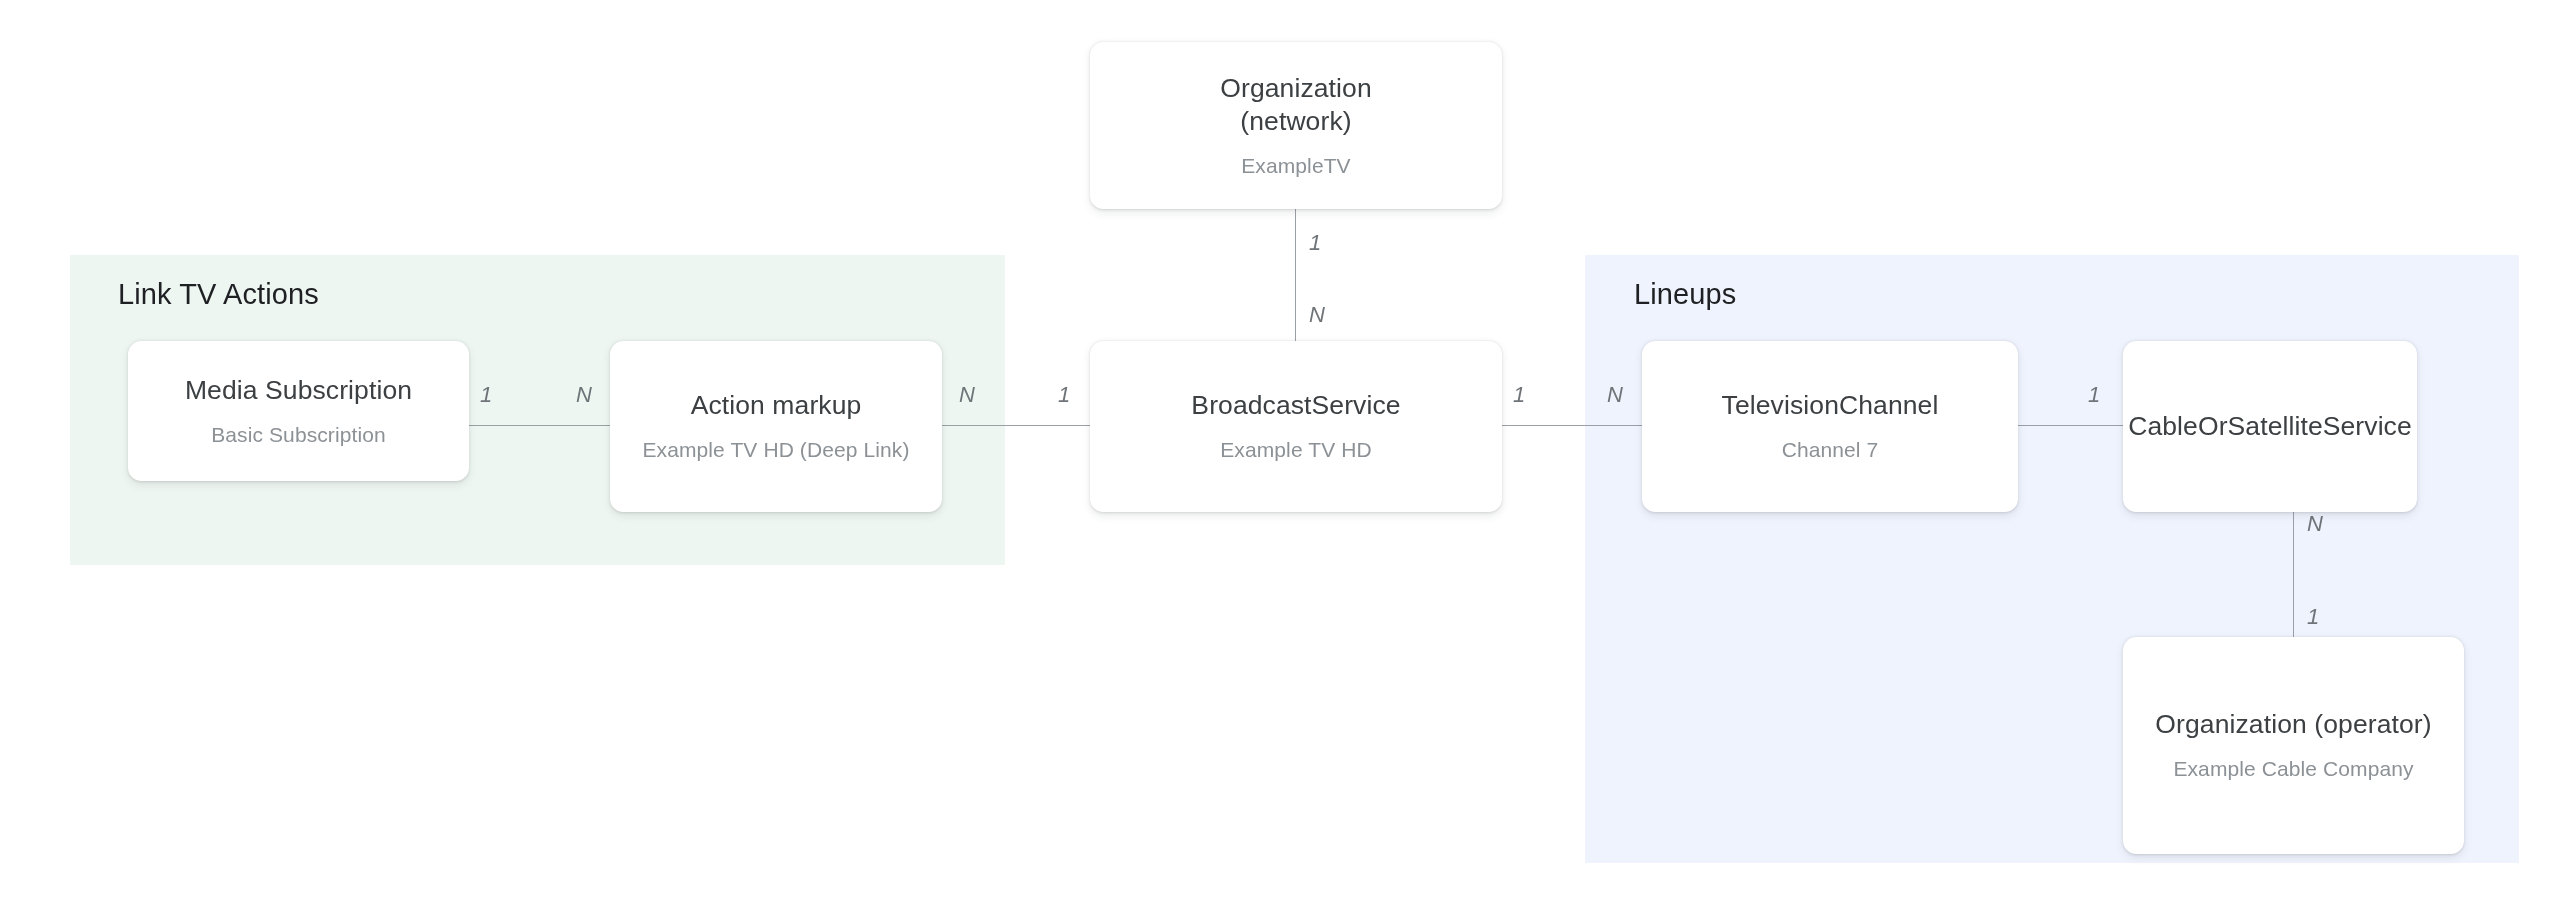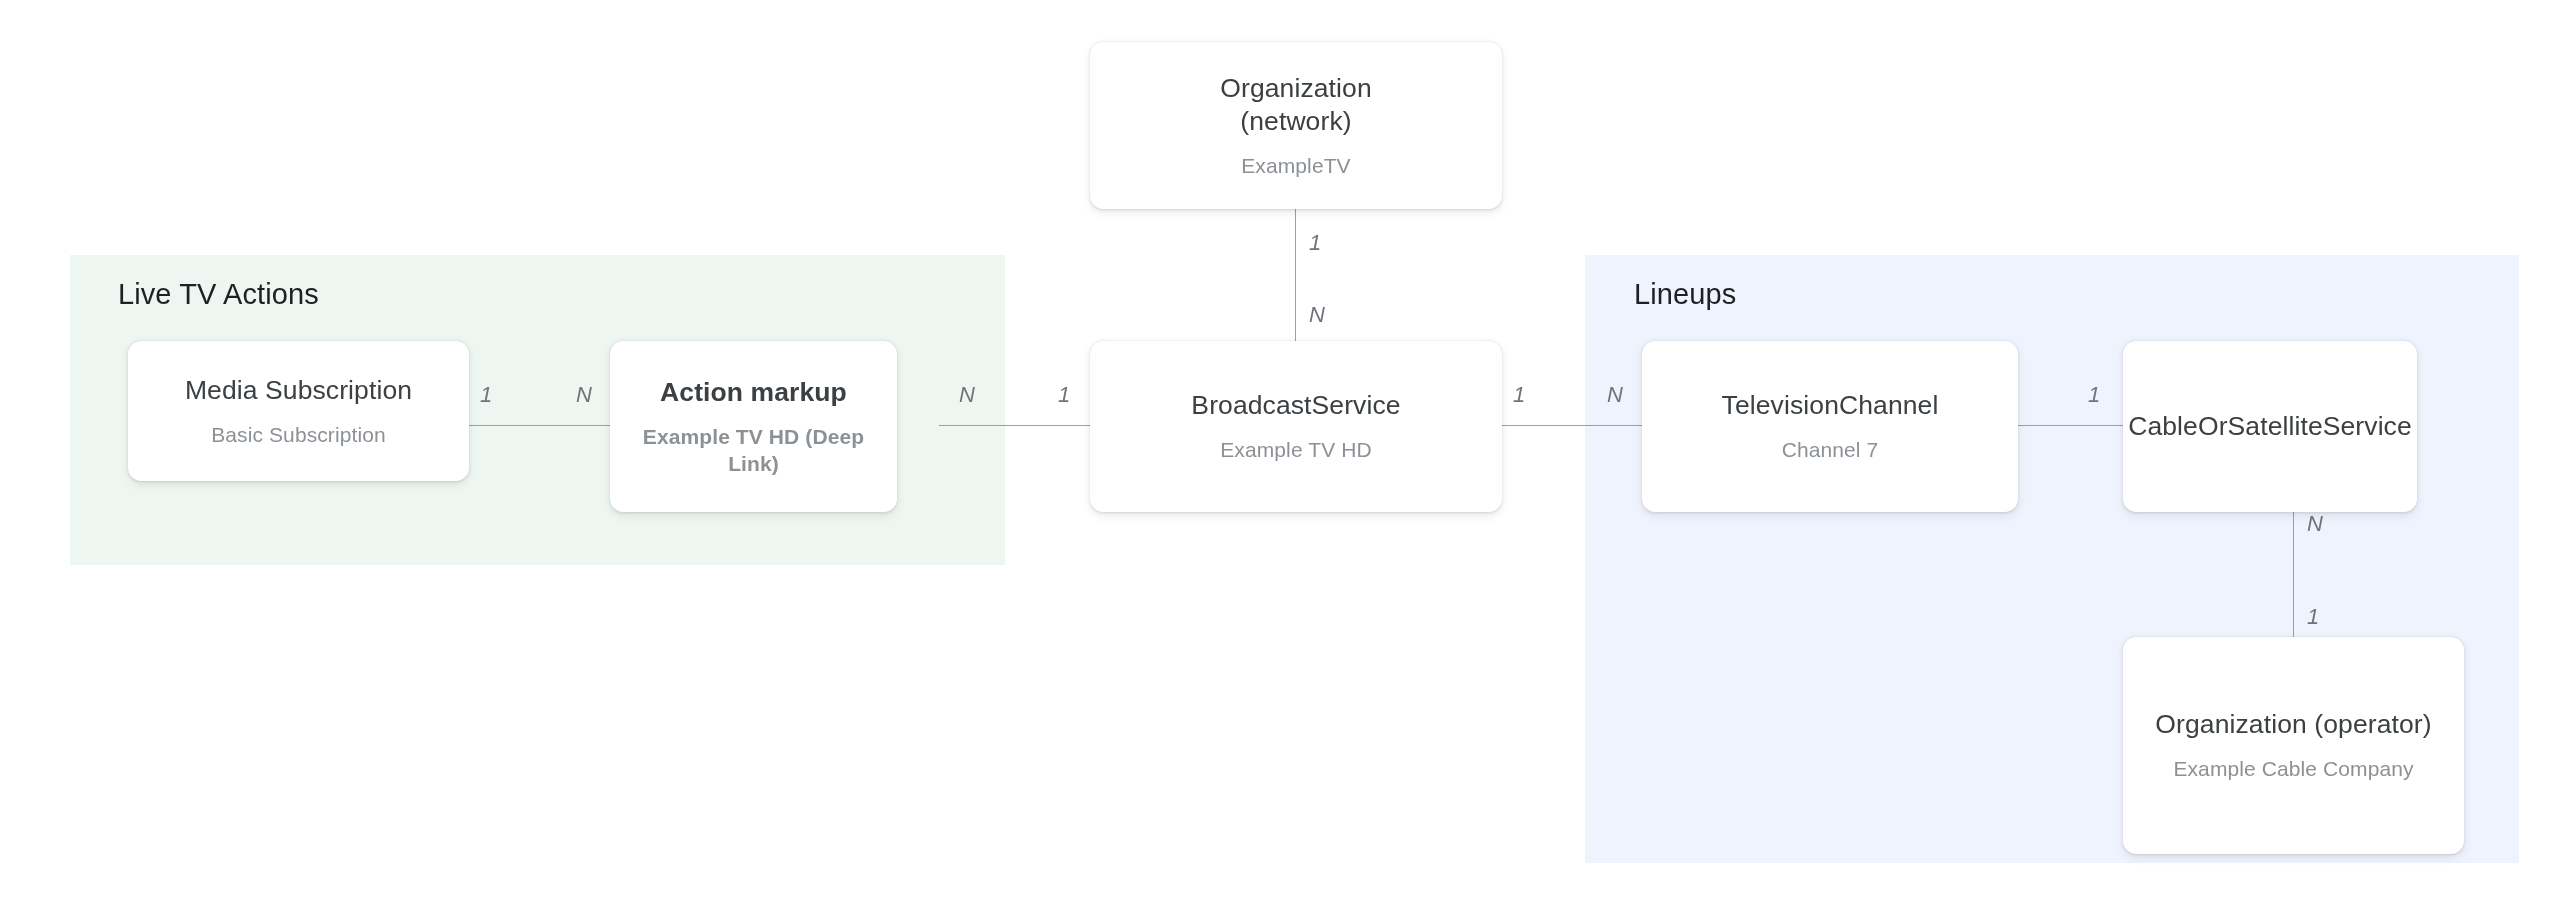--- a/index.html
+++ b/index.html
@@ -87,21 +87,21 @@
     white-space: nowrap;
   }
 </style>
 </head>
 <body>
 
 <div id="canvas">
 
   <div class="group" style="left:70px; top:255px; width:935px; height:310px; background:#eef6f1;">
   </div>
-  <div class="group-title" style="left:118px; top:277px;">Live TV Actions</div>
+  <div class="group-title" style="left:118px; top:277px;">Link TV Actions</div>
 
   <div class="group" style="left:1585px; top:255px; width:934px; height:608px; background:#eff3fd;">
   </div>
   <div class="group-title" style="left:1634px; top:277px;">Lineups</div>
 
   <div class="edge-h" style="left:460px; top:425px; width:164px;"></div>
   <div class="card-label" style="left:480px; top:382px;">1</div>
   <div class="card-label" style="left:576px; top:382px;">N</div>
 
   <div class="edge-h" style="left:939px; top:425px; width:164px;"></div>
@@ -130,21 +130,21 @@
       <span>(network)</span>
     </div>
     <div class="card-subtitle">ExampleTV</div>
   </div>
 
   <div class="card" style="left:128px; top:341px; width:341px; height:140px;">
     <div class="card-title">Media Subscription</div>
     <div class="card-subtitle">Basic Subscription</div>
   </div>
 
-  <div class="card" style="left:610px; top:341px; width:287px; height:171px;font-weight:bold;">
+  <div class="card" style="left:610px; top:341px; width:332px; height:171px;">
     <div class="card-title">Action markup</div>
     <div class="card-subtitle">Example TV HD (Deep Link)</div>
   </div>
 
   <div class="card" style="left:1090px; top:341px; width:412px; height:171px;">
     <div class="card-title">BroadcastService</div>
     <div class="card-subtitle">Example TV HD</div>
   </div>
 
   <div class="card" style="left:1642px; top:341px; width:376px; height:171px;">

